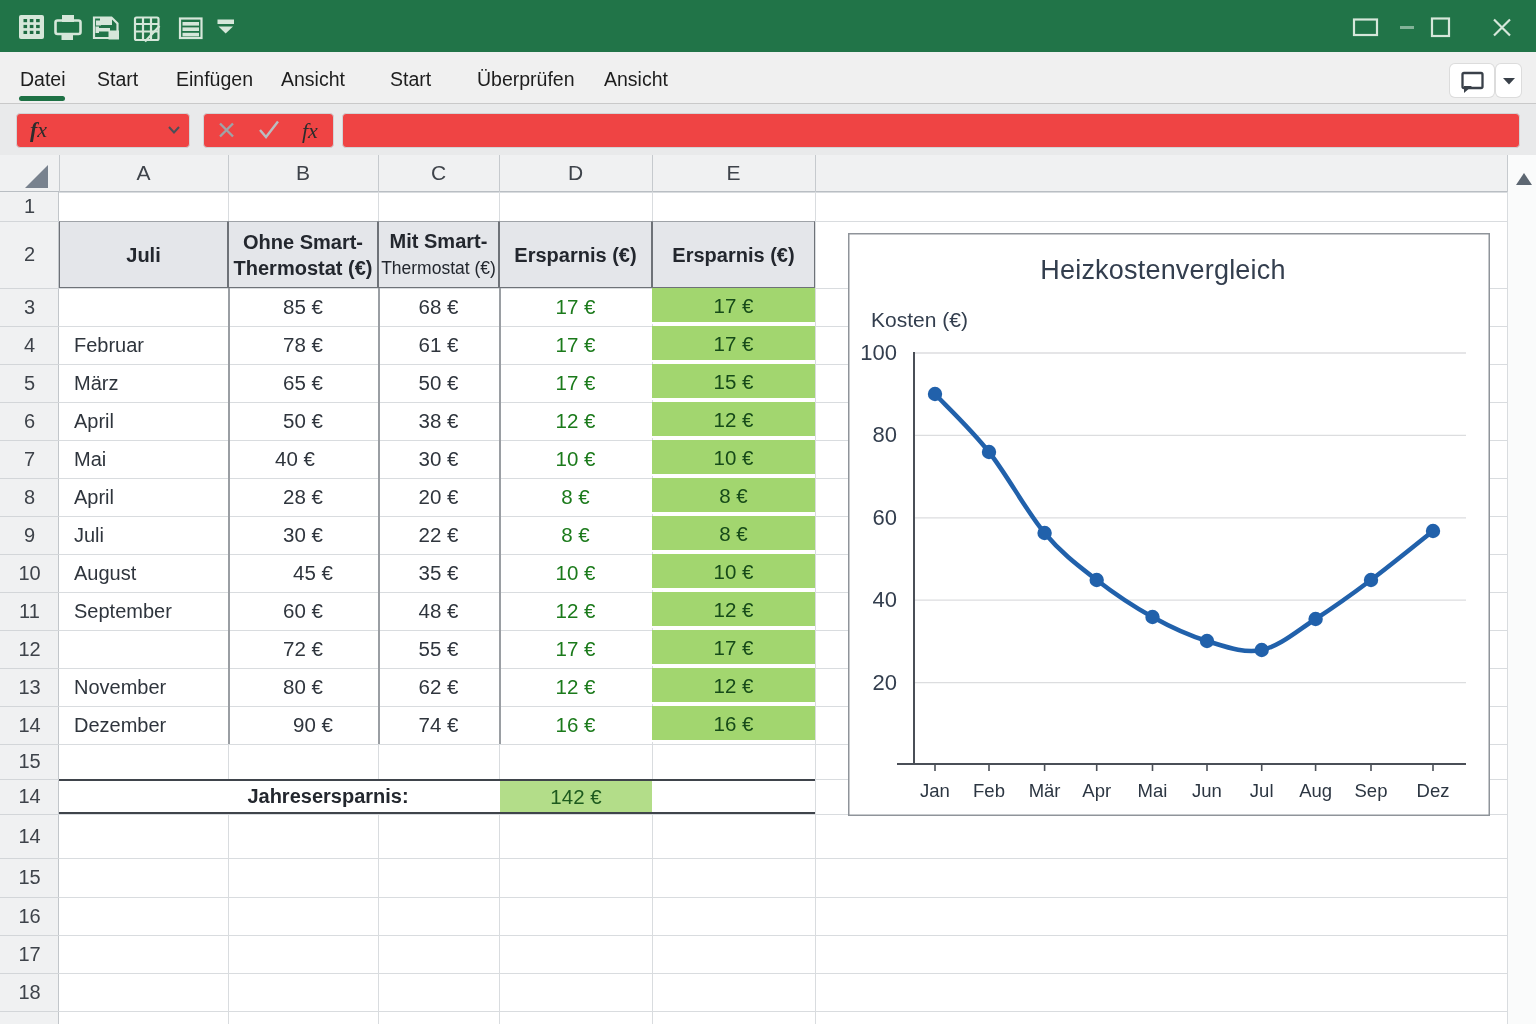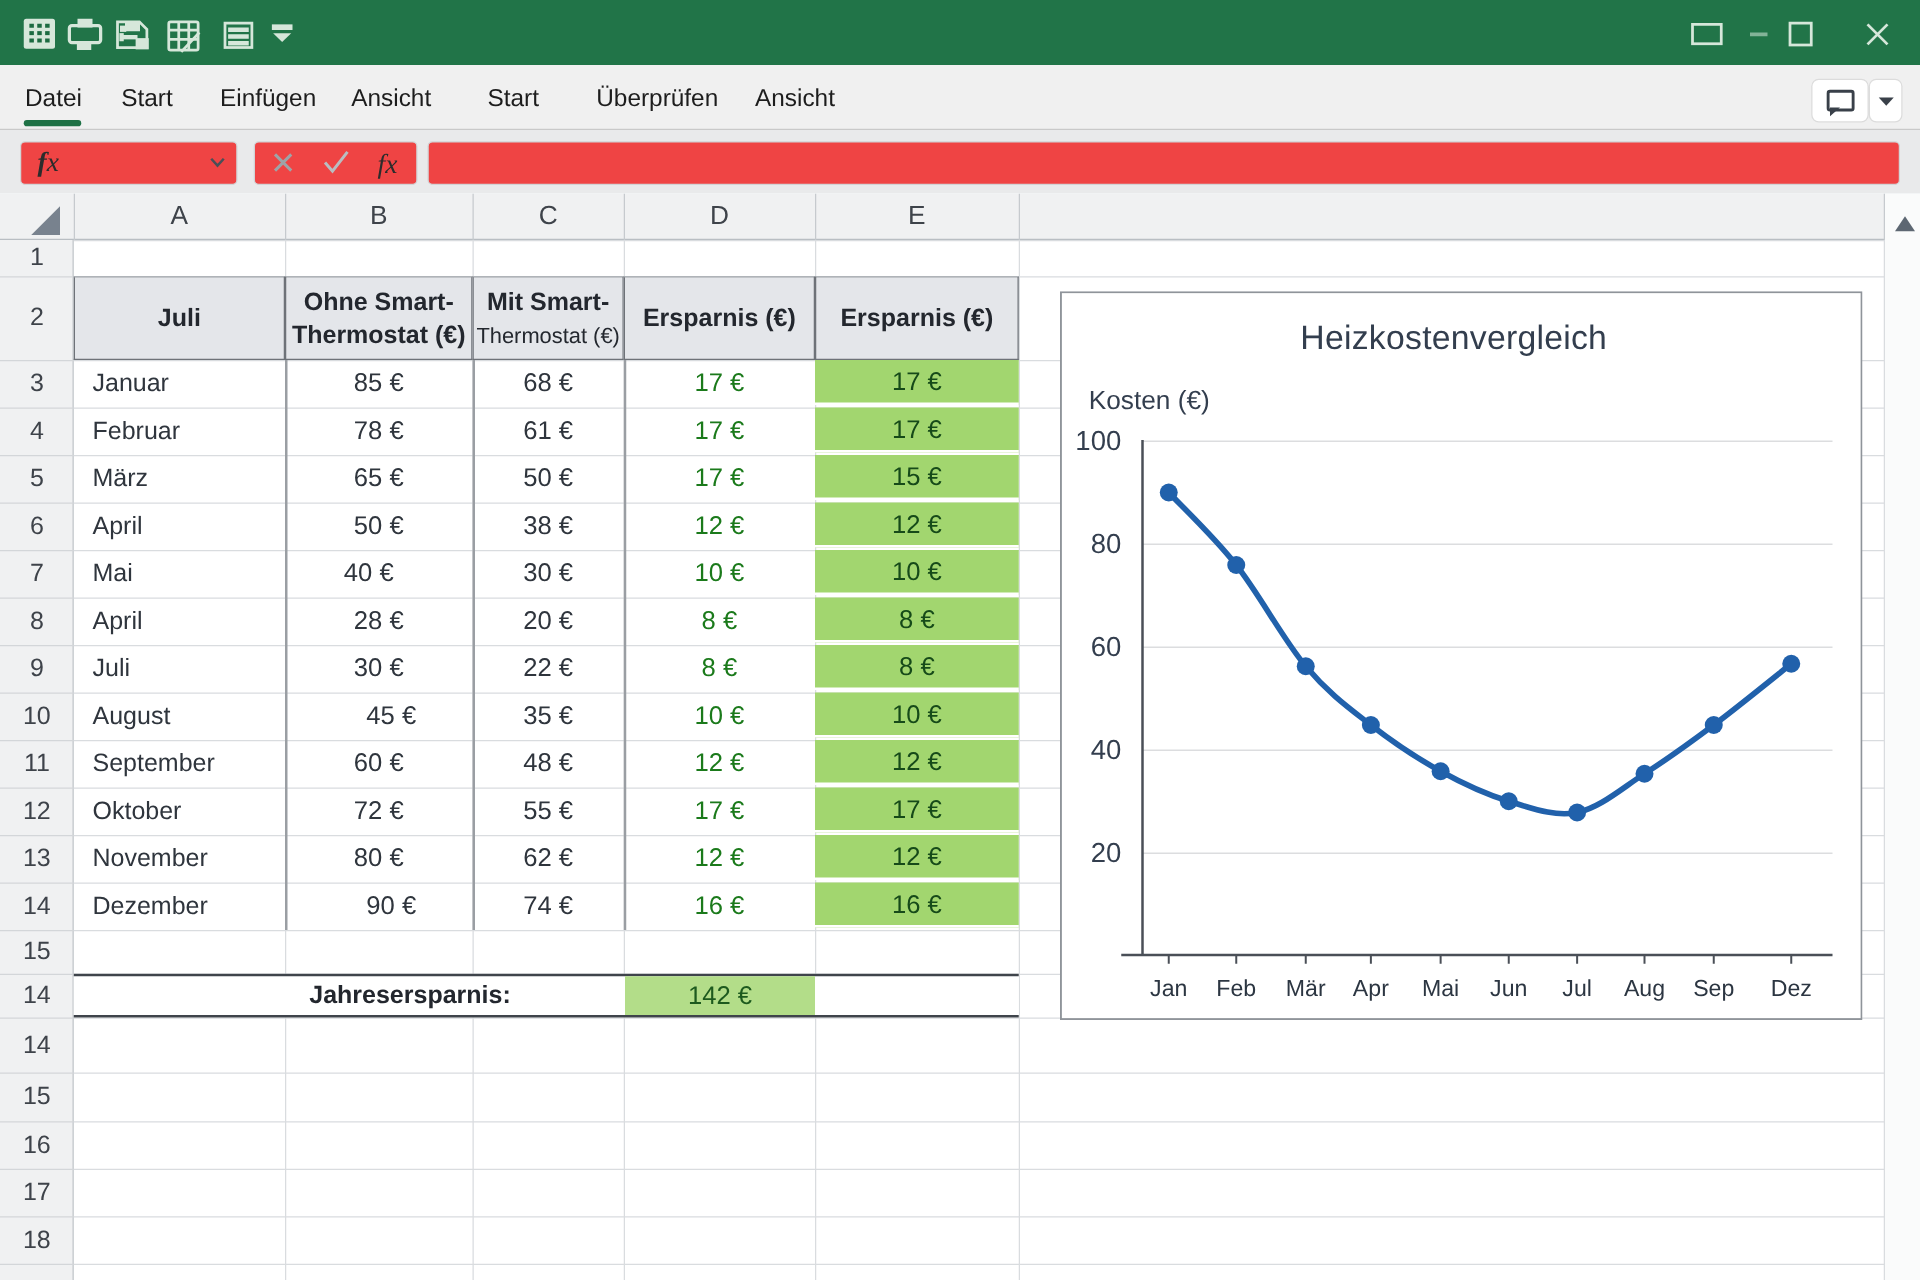--- a/index.html
+++ b/index.html
@@ -226,21 +226,20 @@
       </div>
 <div class="th" style="left:378px;width:121px">
         <span><b>Mit Smart-</b><br><span class="sm">Thermostat (€)</span></span>
       </div>
 <div class="th" style="left:499px;width:153px">
         <b>Ersparnis (€)</b>
       </div>
 <div class="th" style="left:652px;width:163px">
         <b>Ersparnis (€)</b>
       </div>
-<div class="mon" style="top:133px">Januar</div>
 <div class="val" style="left:228px;width:150px;top:133px">85&nbsp;€</div>
 <div class="val" style="left:378px;width:121px;top:133px">68&nbsp;€</div>
 <div class="val gv" style="left:499px;width:153px;top:133px">17&nbsp;€</div>
 <div class="ec" style="top:133px">17&nbsp;€</div>
 <div class="mon" style="top:171px">Februar</div>
 <div class="val" style="left:228px;width:150px;top:171px">78&nbsp;€</div>
 <div class="val" style="left:378px;width:121px;top:171px">61&nbsp;€</div>
 <div class="val gv" style="left:499px;width:153px;top:171px">17&nbsp;€</div>
 <div class="ec" style="top:171px">17&nbsp;€</div>
 <div class="mon" style="top:209px">März</div>
@@ -271,21 +270,20 @@
 <div class="mon" style="top:399px">August</div>
 <div class="val" style="left:228px;width:170px;top:399px">45&nbsp;€</div>
 <div class="val" style="left:378px;width:121px;top:399px">35&nbsp;€</div>
 <div class="val gv" style="left:499px;width:153px;top:399px">10&nbsp;€</div>
 <div class="ec" style="top:399px">10&nbsp;€</div>
 <div class="mon" style="top:437px">September</div>
 <div class="val" style="left:228px;width:150px;top:437px">60&nbsp;€</div>
 <div class="val" style="left:378px;width:121px;top:437px">48&nbsp;€</div>
 <div class="val gv" style="left:499px;width:153px;top:437px">12&nbsp;€</div>
 <div class="ec" style="top:437px">12&nbsp;€</div>
-<div class="mon" style="top:475px">Oktober</div>
 <div class="val" style="left:228px;width:150px;top:475px">72&nbsp;€</div>
 <div class="val" style="left:378px;width:121px;top:475px">55&nbsp;€</div>
 <div class="val gv" style="left:499px;width:153px;top:475px">17&nbsp;€</div>
 <div class="ec" style="top:475px">17&nbsp;€</div>
 <div class="mon" style="top:513px">November</div>
 <div class="val" style="left:228px;width:150px;top:513px">80&nbsp;€</div>
 <div class="val" style="left:378px;width:121px;top:513px">62&nbsp;€</div>
 <div class="val gv" style="left:499px;width:153px;top:513px">12&nbsp;€</div>
 <div class="ec" style="top:513px">12&nbsp;€</div>
 <div class="mon" style="top:551px">Dezember</div>

